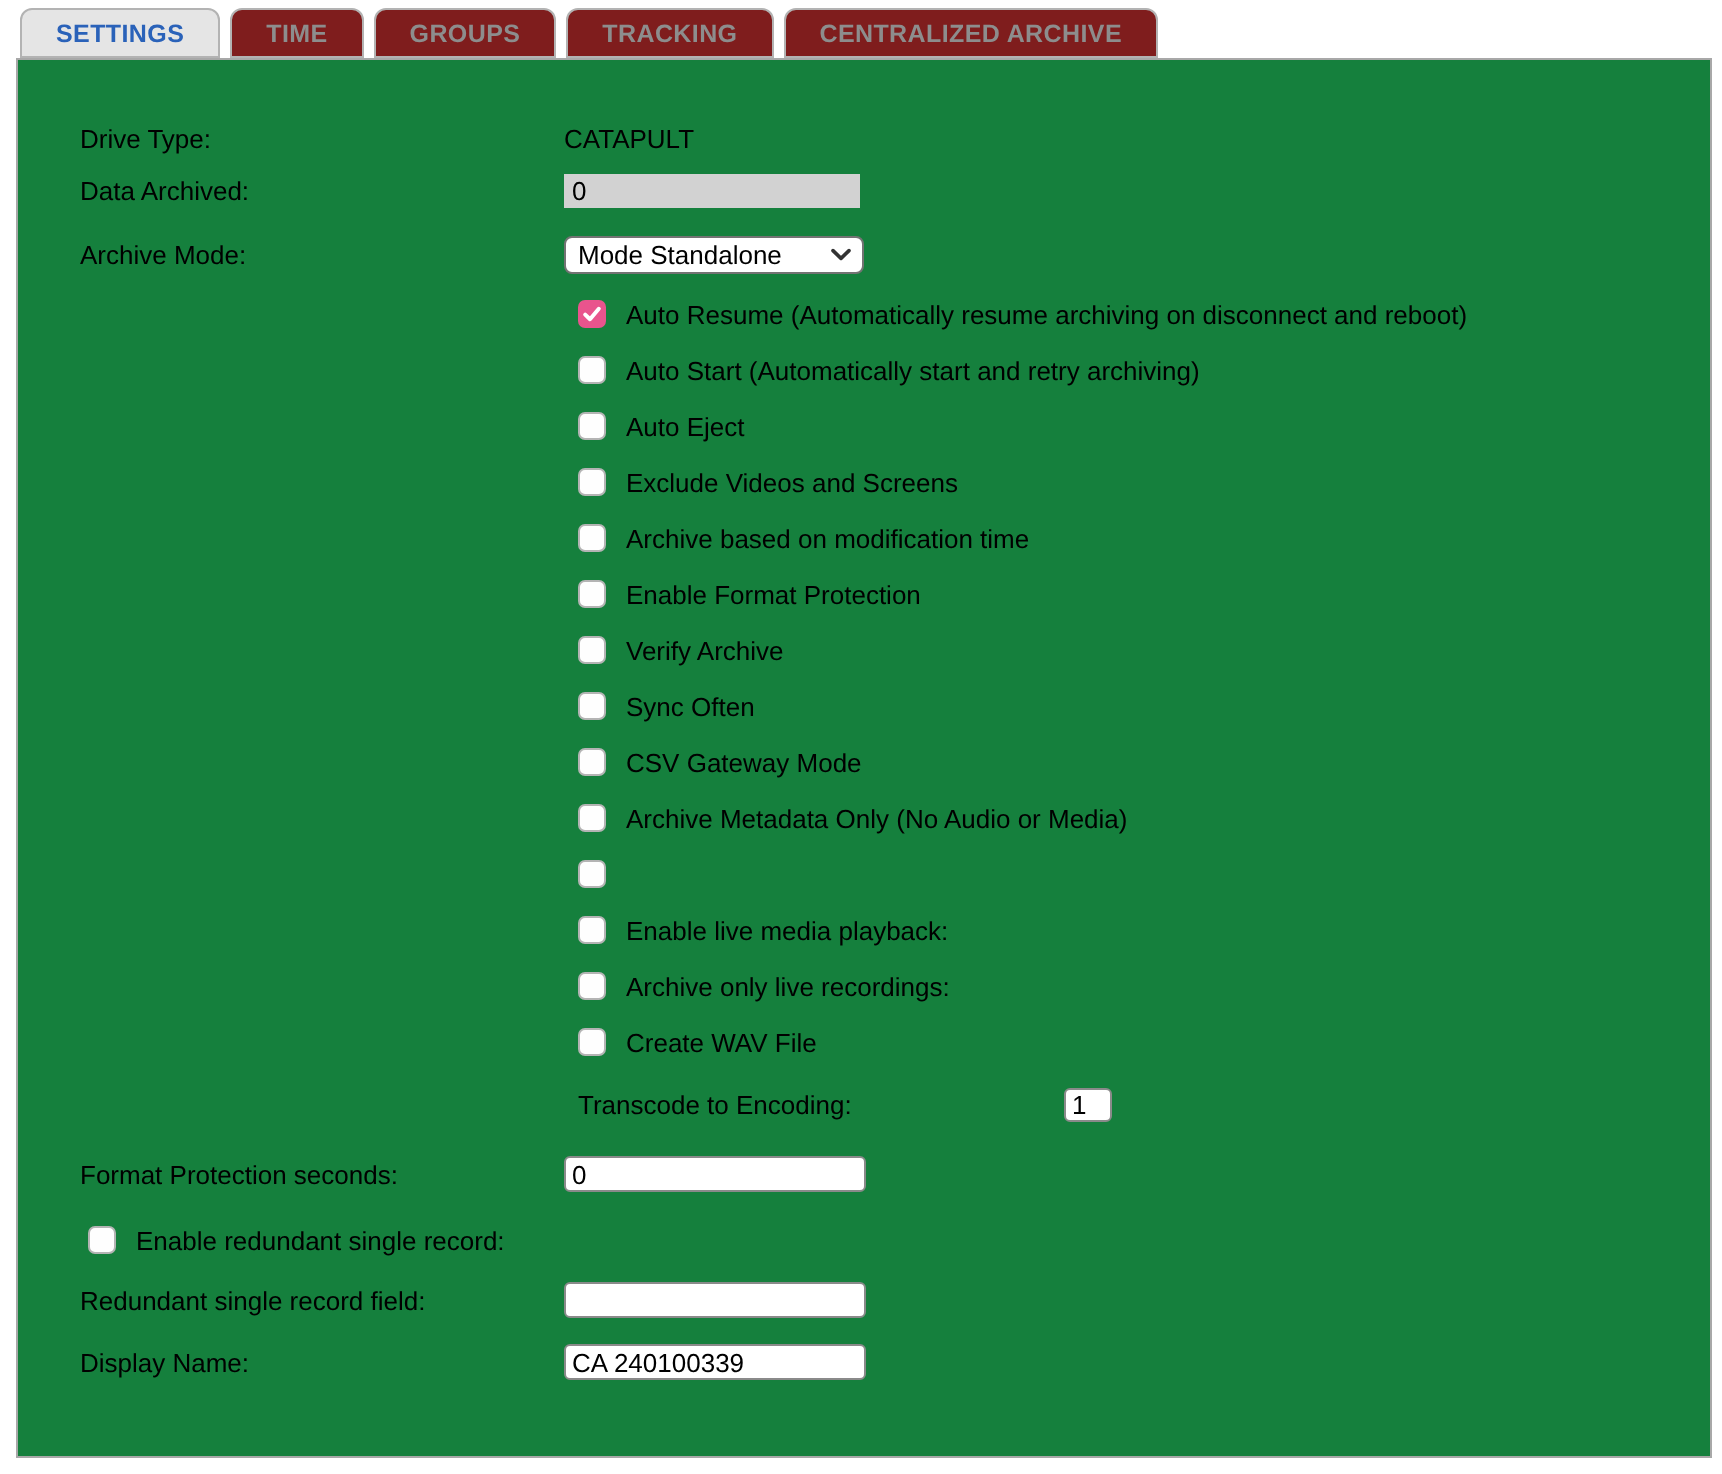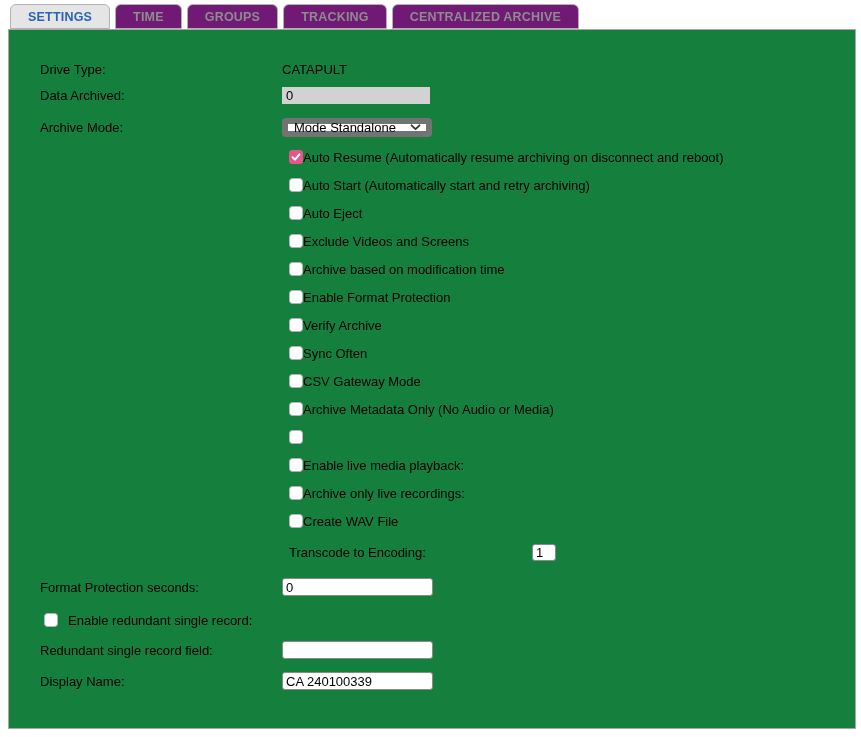--- a/index.html
+++ b/index.html
@@ -5,21 +5,21 @@
   html,body{margin:0;padding:0;}
   body{
     width:861px;height:737px;position:relative;background:#ffffff;
     font-family:"Liberation Sans", sans-serif;color:#000;
     -webkit-font-smoothing:antialiased;overflow:hidden;
   }
   
   .tabbar{position:absolute;left:10px;top:4px;display:flex;gap:5px;align-items:flex-end;}
   .tab{
     height:23px;display:flex;align-items:center;padding:0 17px;
-    border:1px solid #b3b3b3;border-radius:6px 6px 0 0;background:#701a75;
+    border:1px solid #b3b3b3;border-radius:6px 6px 0 0;background:#7f1d1d;
     color:#8d8d8d;font-weight:700;font-size:12.5px;letter-spacing:.2px;cursor:default;white-space:nowrap;
   }
   .tab.active{background:#e5e5e5;color:var(--tab-active-text,#2a62b9);}
   
   .panel{
     position:absolute;left:8px;top:29px;width:846px;height:698px;
     border:1px solid #a8a8a8;background:#15803d;
   }
   .row{position:absolute;display:flex;align-items:center;height:20px;font-size:13px;}
   .flabel{width:242px;flex:none;}
@@ -28,33 +28,33 @@
   #row-archive-mode{left:31px;top:87px;}
   #row-format-protection{left:31px;top:547px;}
   #row-enable-redundant{left:35px;top:580px;gap:10px;}
   #row-redundant-field{left:31px;top:610px;}
   #row-display-name{left:31px;top:641px;}
   .grayfield{
     width:148px;height:17px;background:#d2d2d2;display:flex;align-items:center;
     padding-left:4px;box-sizing:border-box;font-size:13px;
   }
   .selectbox{
-    width:150px;height:19px;border:6px solid #737373;border-radius:4px;background:#fff;
+    width:150px;height:19px;border:1px solid #737373;border-radius:4px;background:#fff;
     display:flex;align-items:center;justify-content:space-between;
     padding:0 5px 0 6px;box-sizing:border-box;font-size:13px;cursor:default;
   }
   .ti{
     border:1px solid #8a8a8a;border-radius:3px;background:#fff;color:#000;
     font-family:inherit;font-size:13px;height:18px;width:151px;
     padding:0 3px;box-sizing:border-box;outline:none;
   }
   .ti.small{width:24px;height:17px;}
   
   .cb-list{position:absolute;left:280px;top:113px;display:flex;flex-direction:column;}
-  .cb-row{display:flex;align-items:center;height:28px;font-size:13px;}
+  .cb-row{display:flex;align-items:center;height:28px;gap:10px;font-size:13px;}
   .cb{
     width:14px;height:14px;flex:none;border:1.5px solid #b4b4b4;border-radius:3.5px;
     background:#fefefe;box-sizing:border-box;display:flex;align-items:center;justify-content:center;
   }
   .cb.checked{border:none;background:var(--accent,#e9548d);}
   .cb svg{display:none;}
   .cb.checked svg{display:block;}
   .transcode-row{display:flex;align-items:center;height:28px;margin-top:3px;font-size:13px;}
   .transcode-row .tlabel{width:243px;flex:none;}
 </style>

